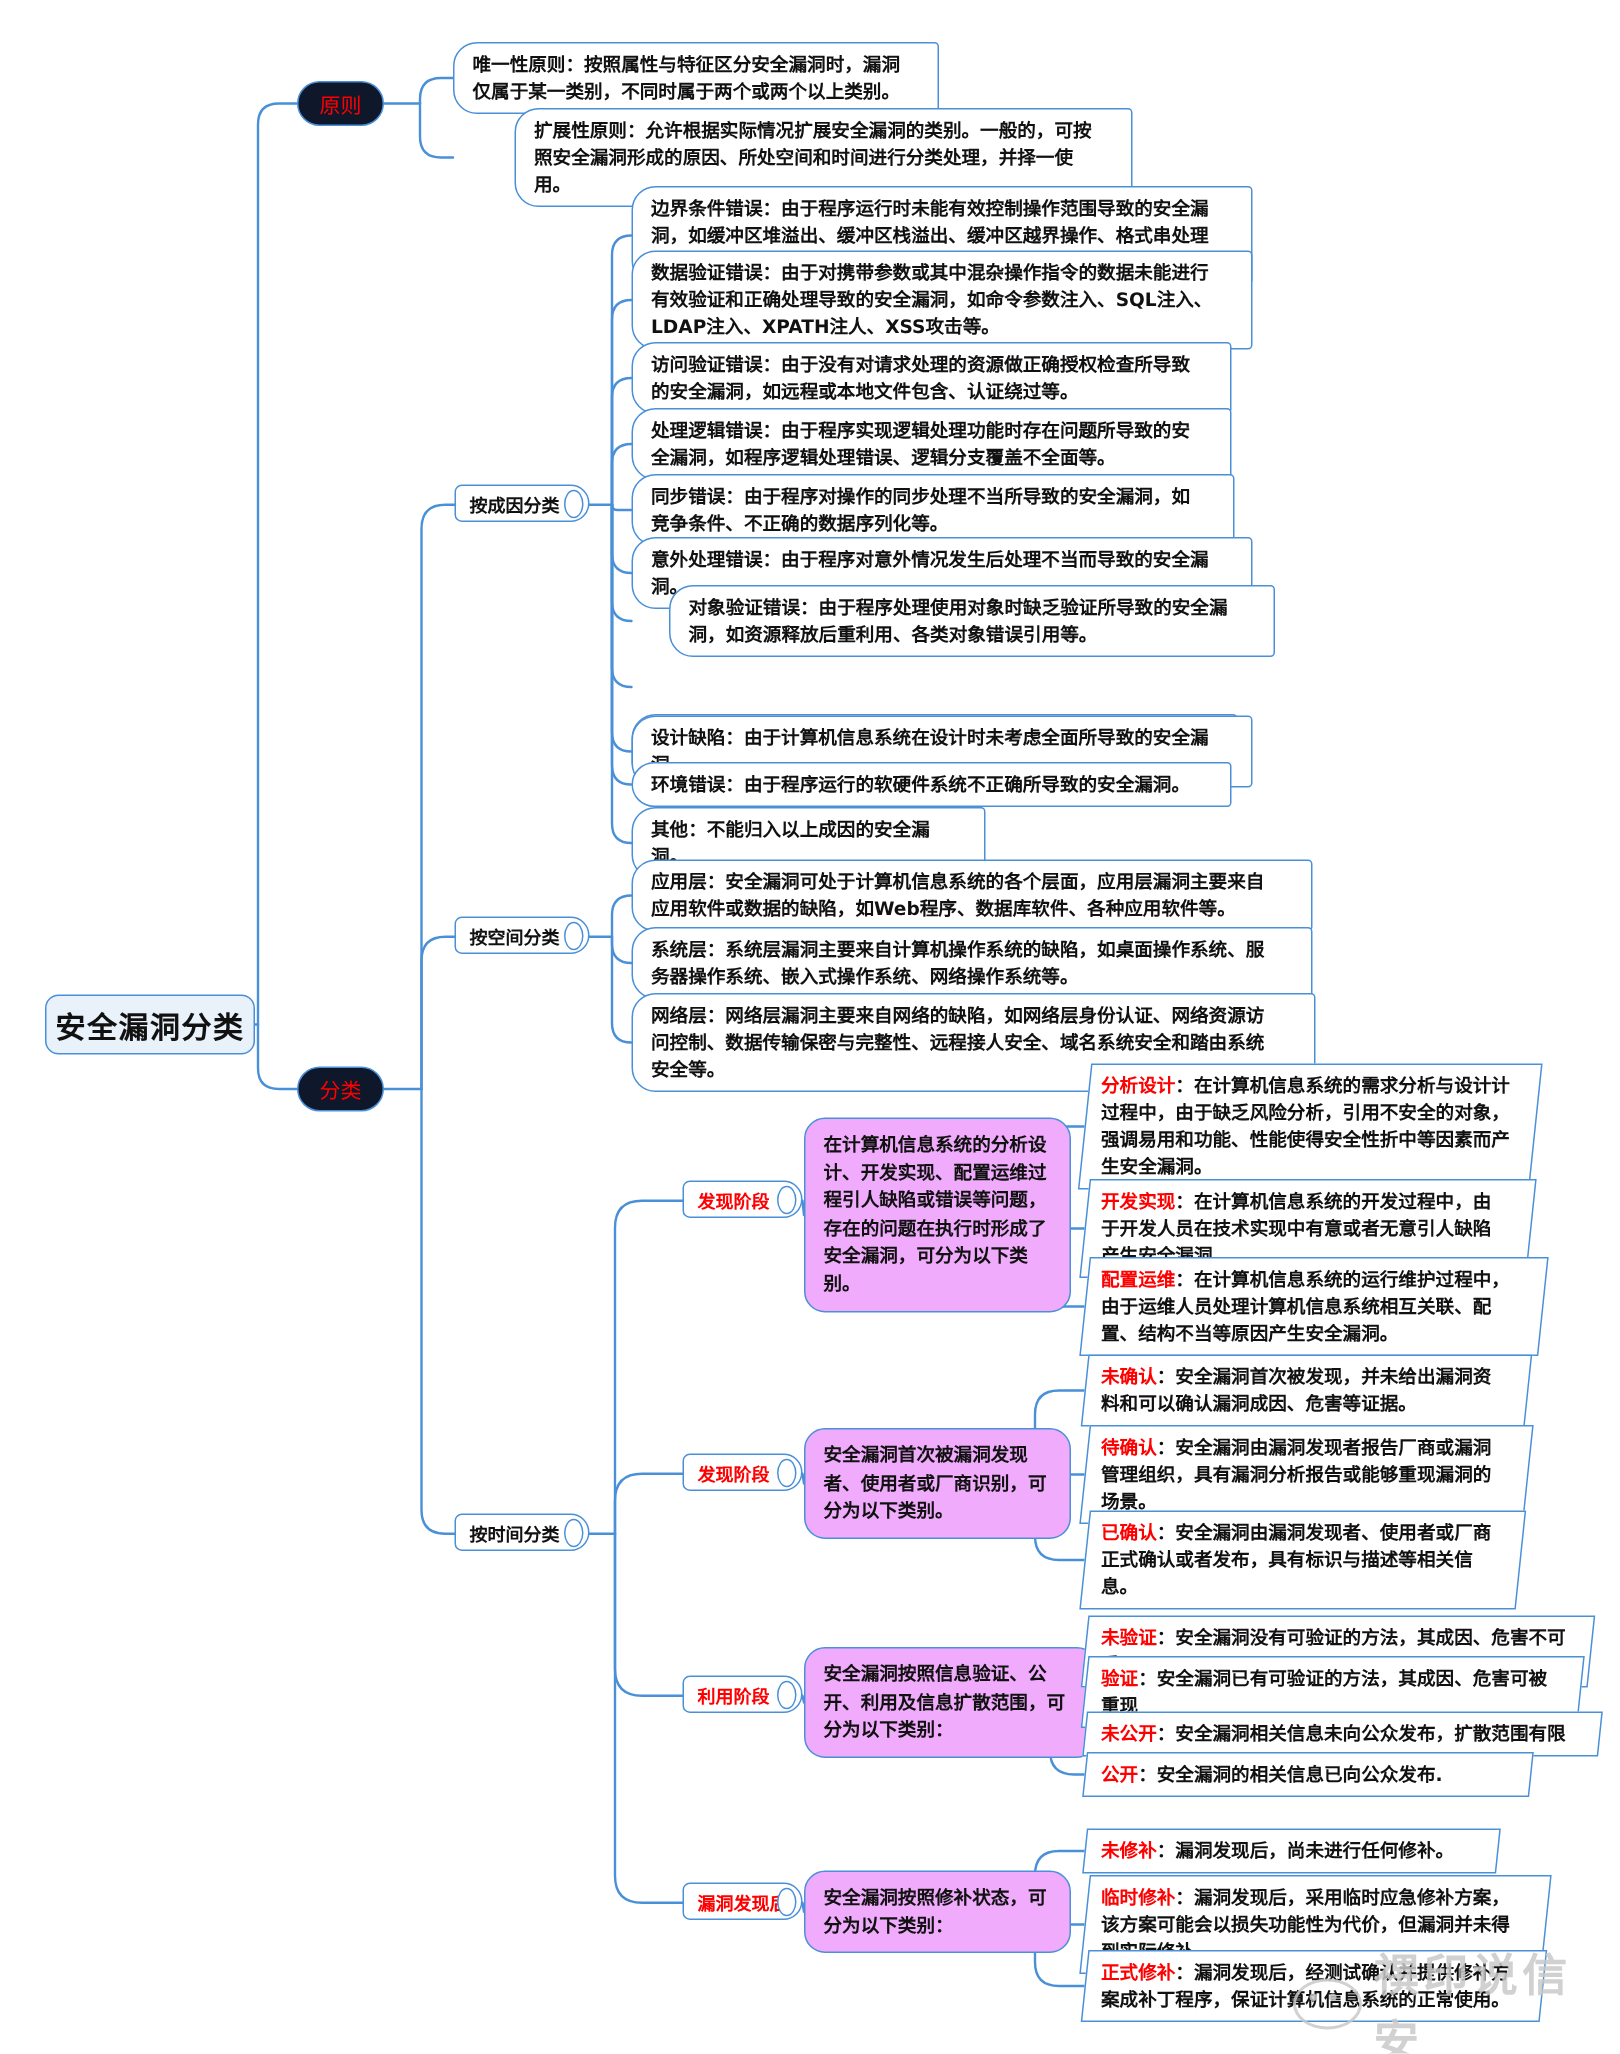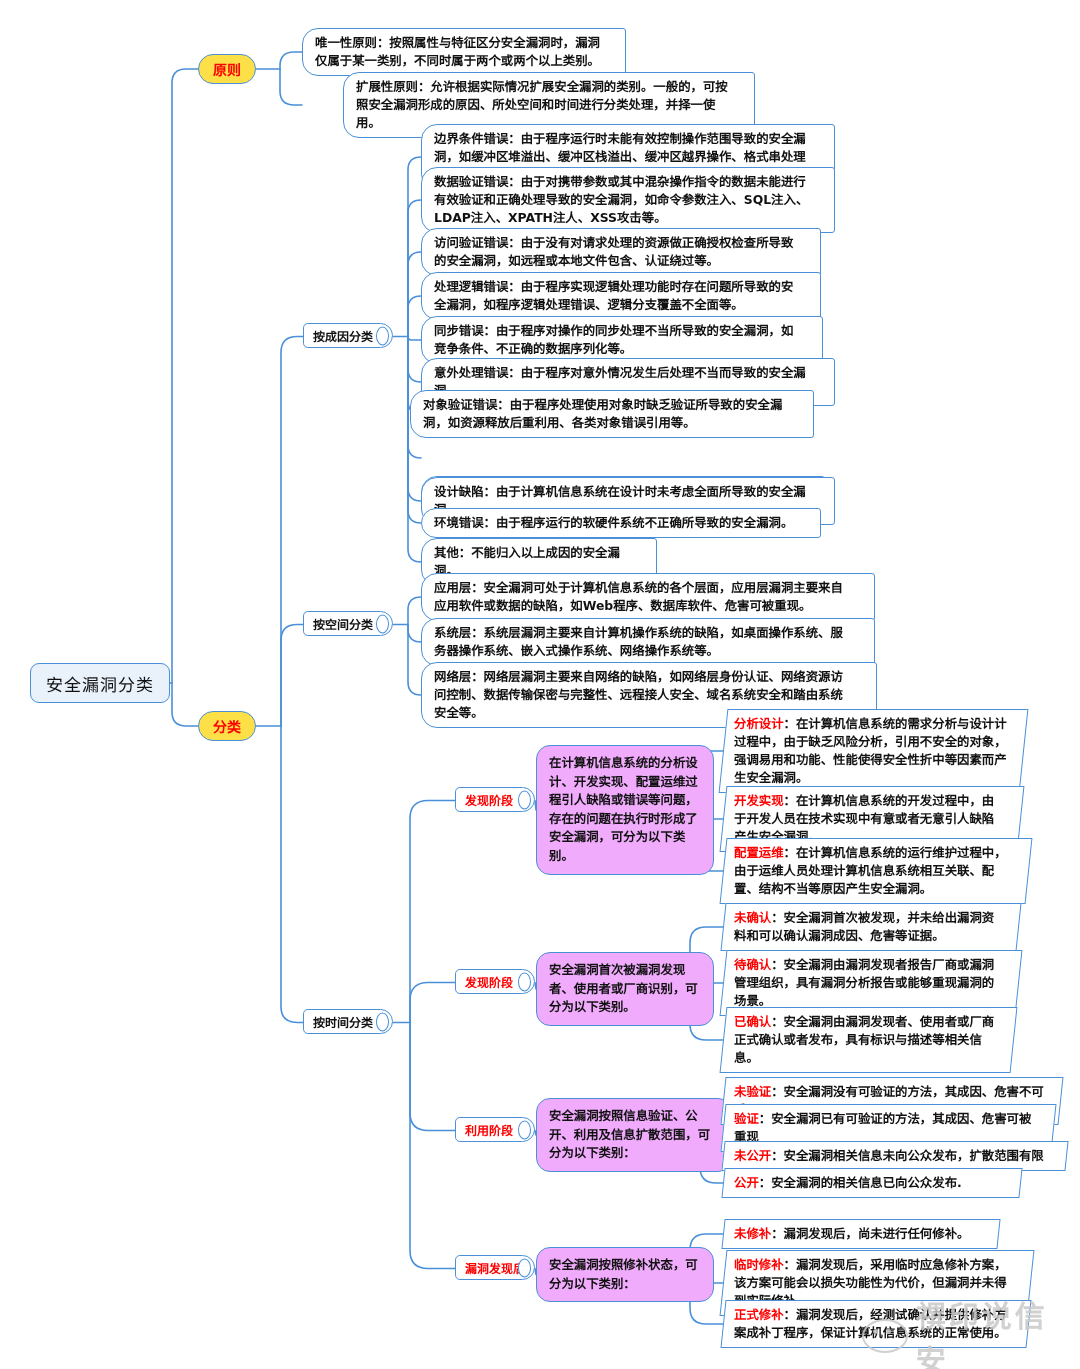--- a/index.html
+++ b/index.html
@@ -9,29 +9,29 @@
     width:1080px;height:1369px;position:relative;overflow:hidden;
   }
   #canvas{position:absolute;left:0;top:0;width:1080px;height:1369px;}
   svg.wires{position:absolute;left:0;top:0;width:1080px;height:1369px;pointer-events:none;}
 
   .node{position:absolute;box-sizing:border-box;}
 
   
   .root{
     background:#e9f1fa;border:1.6px solid #4a90d9;border-radius:9px;
-    color:#111;font-weight:normal;font-size:17px;
+    color:#111;font-weight:bold;font-size:20px;
     display:flex;align-items:center;justify-content:center;
     letter-spacing:1px;
   }
 
   
   .pill{
-    background:#fde047;border:1.6px solid #4a90d9;border-radius:999px;
-    color:#ff0000;font-weight:bold;font-size:14px;
+    background:#0f172a;border:1.6px solid #4a90d9;border-radius:999px;
+    color:#ff0000;font-weight:normal;font-size:14px;
     display:flex;align-items:center;justify-content:center;
   }
 
   
   .flag{
     background:#ffffff;border:1.5px solid #4a90d9;
     border-radius:7px 18px 18px 7px;
     color:#111;font-weight:bold;font-size:12px;
     display:flex;align-items:center;padding:3px 20px 3px 9px;
     white-space:nowrap;
@@ -180,26 +180,26 @@
       </div>
       <div class="node flag" style="left: 303px; top: 1009px; width: 90px;">
         <span>按时间分类</span>
       </div>
       <div class="leafL" style="left: 421px; top: 124px; width: 378px;"><span>边界条件错误：由于程序运行时未能有效控制操作范围导致的安全漏洞，如缓冲区堆溢出、缓冲区栈溢出、缓冲区越界操作、格式串处理等。</span></div>
       <div class="leafL" style="left: 421px; top: 167px; width: 378px;"><span>数据验证错误：由于对携带参数或其中混杂操作指令的数据未能进行有效验证和正确处理导致的安全漏洞，如命令参数注入、SQL注入、LDAP注入、XPATH注人、XSS攻击等。</span></div>
       <div class="leafL" style="left: 421px; top: 228px; width: 364px;"><span>访问验证错误：由于没有对请求处理的资源做正确授权检查所导致的安全漏洞，如远程或本地文件包含、认证绕过等。</span></div>
       <div class="leafL" style="left: 421px; top: 272px; width: 364px;"><span>处理逻辑错误：由于程序实现逻辑处理功能时存在问题所导致的安全漏洞，如程序逻辑处理错误、逻辑分支覆盖不全面等。</span></div>
       <div class="leafL" style="left: 421px; top: 316px; width: 366px;"><span>同步错误：由于程序对操作的同步处理不当所导致的安全漏洞，如竞争条件、不正确的数据序列化等。</span></div>
       <div class="leafL" style="left: 421px; top: 358px; width: 378px;"><span>意外处理错误：由于程序对意外情况发生后处理不当而导致的安全漏洞。</span></div>
-      <div class="leafL" style="left: 410px; top: 390px; width: 368px;"><span>对象验证错误：由于程序处理使用对象时缺乏验证所导致的安全漏洞，如资源释放后重利用、各类对象错误引用等。</span></div>
+      <div class="leafL" style="left: 446px; top: 390px; width: 368px;"><span>对象验证错误：由于程序处理使用对象时缺乏验证所导致的安全漏洞，如资源释放后重利用、各类对象错误引用等。</span></div>
       <div class="leafL" style="left: 421px; top: 434px; width: 368px; margin-top: 42px;"><span>配置错误：由于对计算机信息系统安全配置不当所导致的安全漏洞，如默认配置、默认权限、配置参数错误等。</span></div>
       <div class="leafL" style="left: 421px; top: 477px; width: 378px;"><span>设计缺陷：由于计算机信息系统在设计时未考虑全面所导致的安全漏洞。</span></div>
       <div class="leafL" style="left: 421px; top: 508px; width: 364px;"><span>环境错误：由于程序运行的软硬件系统不正确所导致的安全漏洞。</span></div>
       <div class="leafL" style="left: 421px; top: 538px; width: 200px;"><span>其他：不能归入以上成因的安全漏洞。</span></div>
-      <div class="leafL" style="left: 421px; top: 573px; width: 418px;"><span>应用层：安全漏洞可处于计算机信息系统的各个层面，应用层漏洞主要来自应用软件或数据的缺陷，如Web程序、数据库软件、危害可被重现。</span></div>
+      <div class="leafL" style="left: 421px; top: 573px; width: 418px;"><span>应用层：安全漏洞可处于计算机信息系统的各个层面，应用层漏洞主要来自应用软件或数据的缺陷，如Web程序、数据库软件、各种应用软件等。</span></div>
       <div class="leafL" style="left: 421px; top: 618px; width: 418px;"><span>系统层：系统层漏洞主要来自计算机操作系统的缺陷，如桌面操作系统、服务器操作系统、嵌入式操作系统、网络操作系统等。</span></div>
       <div class="leafL" style="left: 421px; top: 662px; width: 420px;"><span>网络层：网络层漏洞主要来自网络的缺陷，如网络层身份认证、网络资源访问控制、数据传输保密与完整性、远程接人安全、域名系统安全和踏由系统安全等。</span></div>
       <div class="node flag red" style="left: 455px; top: 787px; width: 80px;">
         <span>发现阶段</span>
       </div>
       <div class="octo" style="left: 536px; top: 745px; width: 152px;"><span>在计算机信息系统的分析设计、开发实现、配置运维过程引人缺陷或错误等问题，存在的问题在执行时形成了安全漏洞，可分为以下类别。</span></div>
       <div class="para" style="left: 723px; top: 709px; width: 275px;">
         <span class="inner"><span class="hl">分析设计</span><span>：在计算机信息系统的需求分析与设计计过程中，由于缺乏风险分析，引用不安全的对象，强调易用和功能、性能使得安全性折中等因素而产生安全漏洞。</span></span>
       </div>
       <div class="para" style="left: 723px; top: 786px; width: 272px;">

